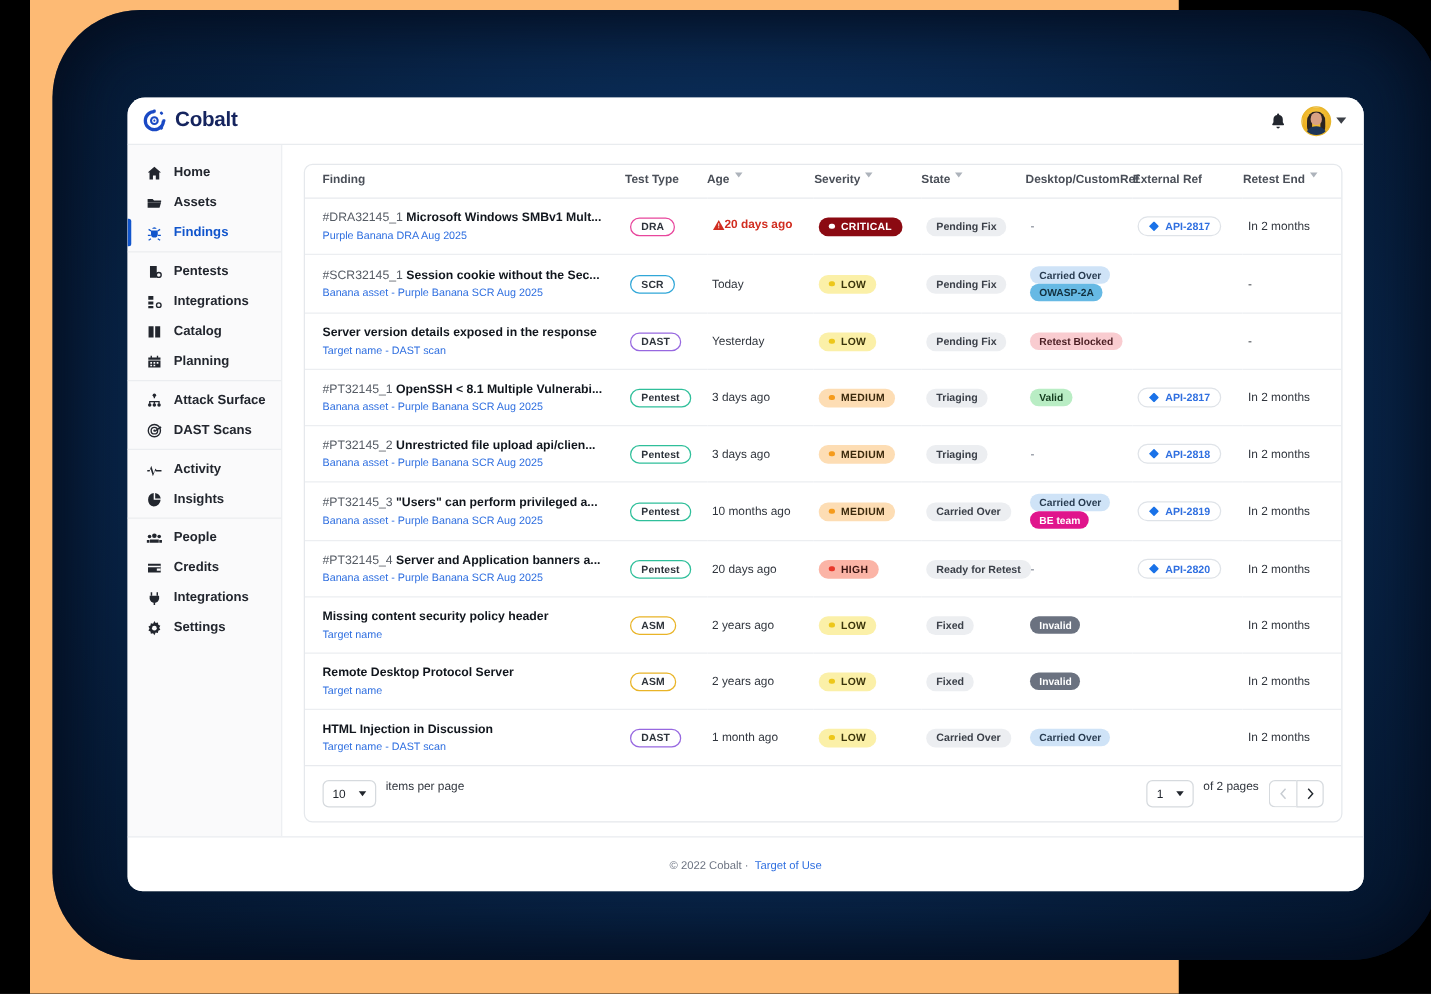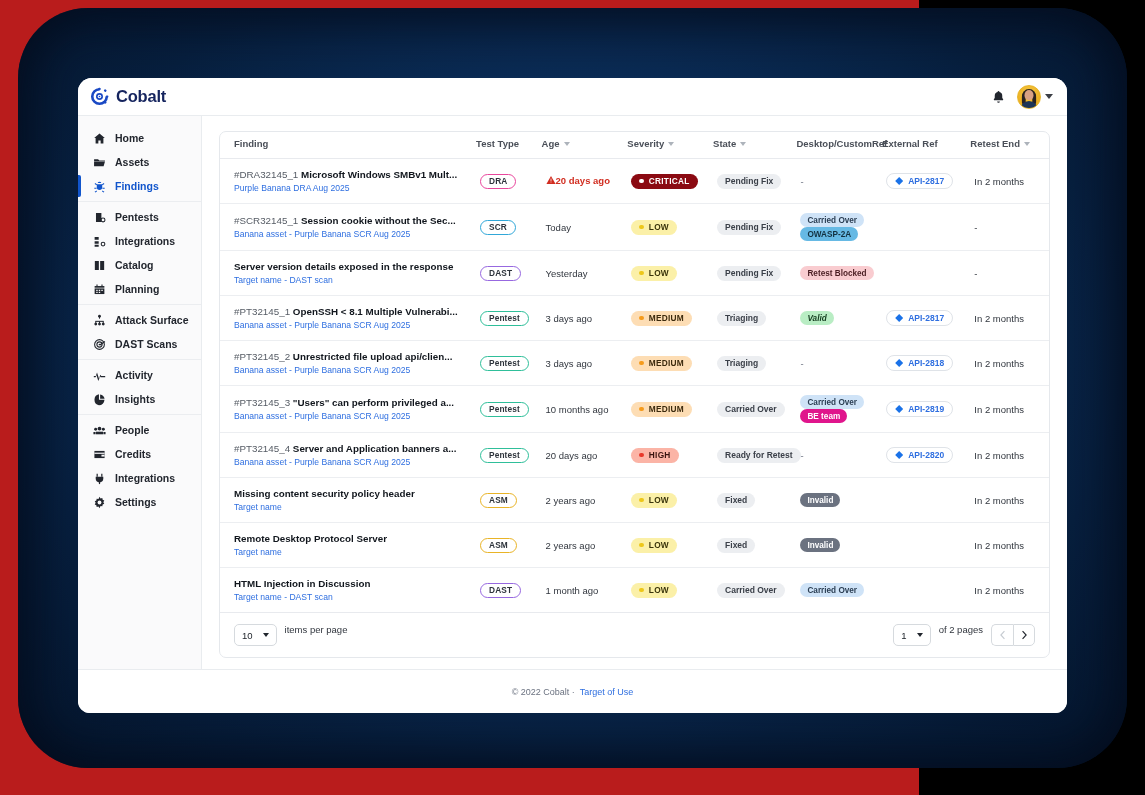--- a/index.html
+++ b/index.html
@@ -11,21 +11,22 @@
     background: #000000;
     font-family: "Liberation Sans", sans-serif;
     overflow: hidden;
   }
 
   
   #stage {
     position: relative;
     width: 919px;
     height: 795px;
-    background: #b91c1c;
+    background: #fdba74;
+    margin-left: 24px;
   }
 
   .frame-outer {
     position: absolute;
     left: 18px; top: 8px;
     width: 1109px; height: 760px;
     border-radius: 70px;
     background:
       radial-gradient(ellipse at 50% 45%, #0d3b6e 0%, #0b2d58 42%, #071f3e 70%, #04142a 100%);
     filter: blur(0.2px);
@@ -221,21 +222,21 @@
   table.findings thead th {
     text-align: left;
     font-size: 9.5px;
     font-weight: bold;
     color: #4a4f58;
     padding: 6px 4px 9px 0;
     border-bottom: 1px solid #e8eaee;
     white-space: nowrap;
   }
   table.findings thead th:first-child { padding-left: 14px; }
-  .th-inner { display: inline-flex; align-items: center; gap: 4px; }
+  .th-inner { display: inline-flex; align-items: flex-start; gap: 4px; }
   .sort-caret {
     width: 0; height: 0;
     border-left: 3.5px solid transparent;
     border-right: 3.5px solid transparent;
     border-top: 4px solid #adb3bb;
     display: inline-block;
   }
 
   table.findings tbody tr { border-bottom: 1px solid #eceef1; }
   table.findings tbody tr:last-child { border-bottom: none; }
@@ -314,21 +315,21 @@
   .label-pill {
     display: inline-flex; align-items: center;
     height: 14px; padding: 0 7px; border-radius: 8px;
     font-size: 8.2px; font-weight: bold; white-space: nowrap;
     margin-bottom: 3px;
   }
   .label-pill:last-child { margin-bottom: 0; }
   .lbl-carried   { background: #cfe3f7; color: #2a3d52; }
   .lbl-owasp     { background: #66b9e4; color: #12303f; }
   .lbl-blocked   { background: #f9ccd0; color: #4a1d22; }
-  .lbl-valid     { background: #b9edc4; color: #133c1e; font-style: italic; }
+  .lbl-valid     { background: #b9edc4; color: #133c1e; }
   .lbl-beteam    { background: #e0158c; color: #ffffff; }
   .lbl-invalid   { background: #6b7280; color: #ffffff; }
 
   .ext-pill {
     display: inline-flex; align-items: center; gap: 5px;
     height: 16px; padding: 0 8px;
     border: 1px solid #dfe3e8; border-radius: 9px;
     background: #fff; color: #2f6fe0;
     font-size: 8.5px; font-weight: bold; white-space: nowrap;
     cursor: pointer;

